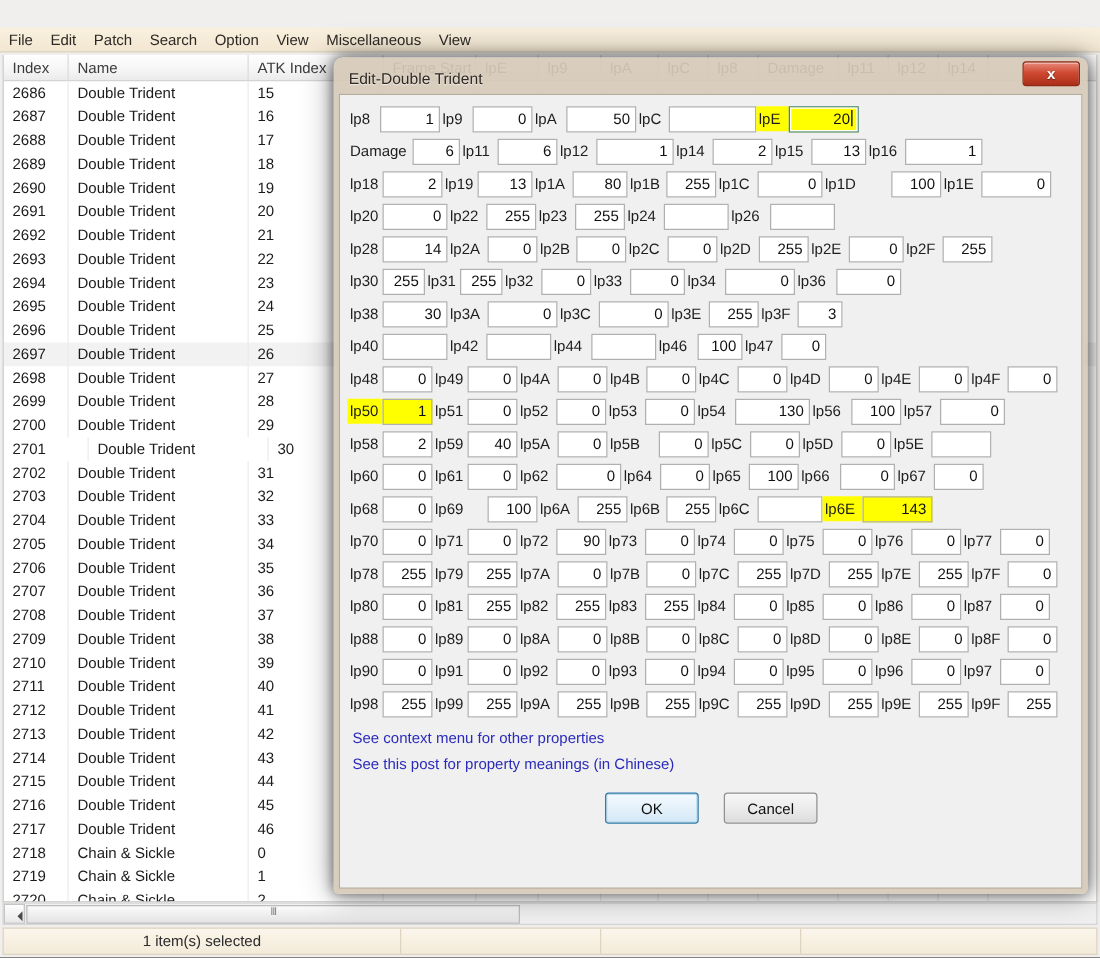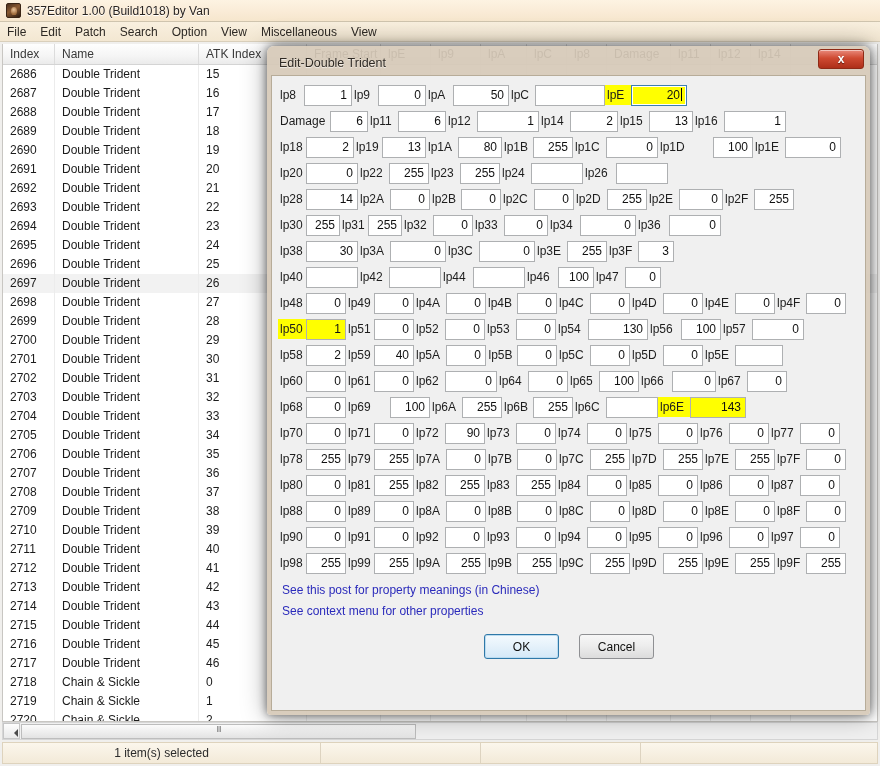--- a/index.html
+++ b/index.html
@@ -208,24 +208,20 @@
     background:linear-gradient(180deg,#f4fafe 0%,#e6f2fb 45%,#d4e8f7 100%);
   }
 </style>
 </head>
 <body>
 
 <div id="desktop"></div>
 
 <div id="app-window">
 
-  <div id="win-titlebar">
-    <div id="win-icon"></div>
-    <div id="win-title">357Editor 1.00 (Build1018) by Van</div>
-  </div>
 
   <div id="menubar">
       <div class="menu-item">File</div>
       <div class="menu-item">Edit</div>
       <div class="menu-item">Patch</div>
       <div class="menu-item">Search</div>
       <div class="menu-item">Option</div>
       <div class="menu-item">View</div>
       <div class="menu-item">Miscellaneous</div>
       <div class="menu-item">View</div>
@@ -467,21 +463,21 @@
           <div class="lv-td" style="width: 50px;"></div>
           <div class="lv-td" style="width: 46px;"></div>
           <div class="lv-td" style="width: 40px;"></div>
           <div class="lv-td" style="width: 40px;"></div>
           <div class="lv-td" style="width: 64px;"></div>
           <div class="lv-td" style="width: 40px;"></div>
           <div class="lv-td" style="width: 40px;"></div>
           <div class="lv-td" style="width: 40px;"></div>
         </div>
         <div class="lv-row">
-          <div class="lv-td" style="width: 52px;">2701</div>
+          <div class="lv-td" style="width: 68px;">2701</div>
           <div class="lv-td" style="width: 144px;">Double Trident</div>
           <div class="lv-td" style="width: 108px;">30</div>
           <div class="lv-td" style="width: 74px;"></div>
           <div class="lv-td" style="width: 50px;"></div>
           <div class="lv-td" style="width: 50px;"></div>
           <div class="lv-td" style="width: 46px;"></div>
           <div class="lv-td" style="width: 40px;"></div>
           <div class="lv-td" style="width: 40px;"></div>
           <div class="lv-td" style="width: 64px;"></div>
           <div class="lv-td" style="width: 40px;"></div>
@@ -940,21 +936,21 @@
           <div class="flabel" style="width: 31px;">lp57</div>
           <div class="finput" style="width: 52px;"><span>0</span></div>
         </div>
         <div class="frow">
           <div class="flabel" style="width: 28px;">lp58</div>
           <div class="finput" style="width: 40px;"><span>2</span></div>
           <div class="flabel" style="width: 28px;">lp59</div>
           <div class="finput" style="width: 40px;"><span>40</span></div>
           <div class="flabel" style="width: 32px;">lp5A</div>
           <div class="finput" style="width: 40px;"><span>0</span></div>
-          <div class="flabel" style="width: 31px; text-align: center;">lp5B</div>
+          <div class="flabel" style="width: 41px;">lp5B</div>
           <div class="finput" style="width: 40px;"><span>0</span></div>
           <div class="flabel" style="width: 33px;">lp5C</div>
           <div class="finput" style="width: 40px;"><span>0</span></div>
           <div class="flabel" style="width: 33px;">lp5D</div>
           <div class="finput" style="width: 40px;"><span>0</span></div>
           <div class="flabel" style="width: 32px;">lp5E</div>
           <div class="finput" style="width: 48px;"><span></span></div>
         </div>
         <div class="frow">
           <div class="flabel" style="width: 28px;">lp60</div>
@@ -1089,21 +1085,21 @@
           <div class="finput" style="width: 40px;"><span>255</span></div>
           <div class="flabel" style="width: 33px;">lp9D</div>
           <div class="finput" style="width: 40px;"><span>255</span></div>
           <div class="flabel" style="width: 32px;">lp9E</div>
           <div class="finput" style="width: 40px;"><span>255</span></div>
           <div class="flabel" style="width: 31px;">lp9F</div>
           <div class="finput" style="width: 40px;"><span>255</span></div>
         </div>
       </div>
     <div id="dlg-links">
+        <div class="dlink">See context menu for other properties</div>
         <div class="dlink">See this post for property meanings (in Chinese)</div>
-        <div class="dlink">See context menu for other properties</div>
       </div>
     <div id="dlg-buttons">
         <div class="dbtn default">OK</div>
         <div class="dbtn">Cancel</div>
       </div>
   </div>
 </div>
 
 </body></html>

